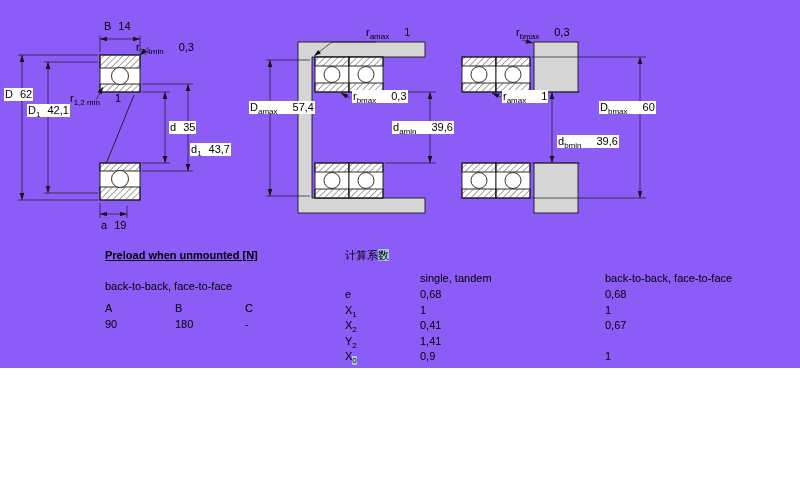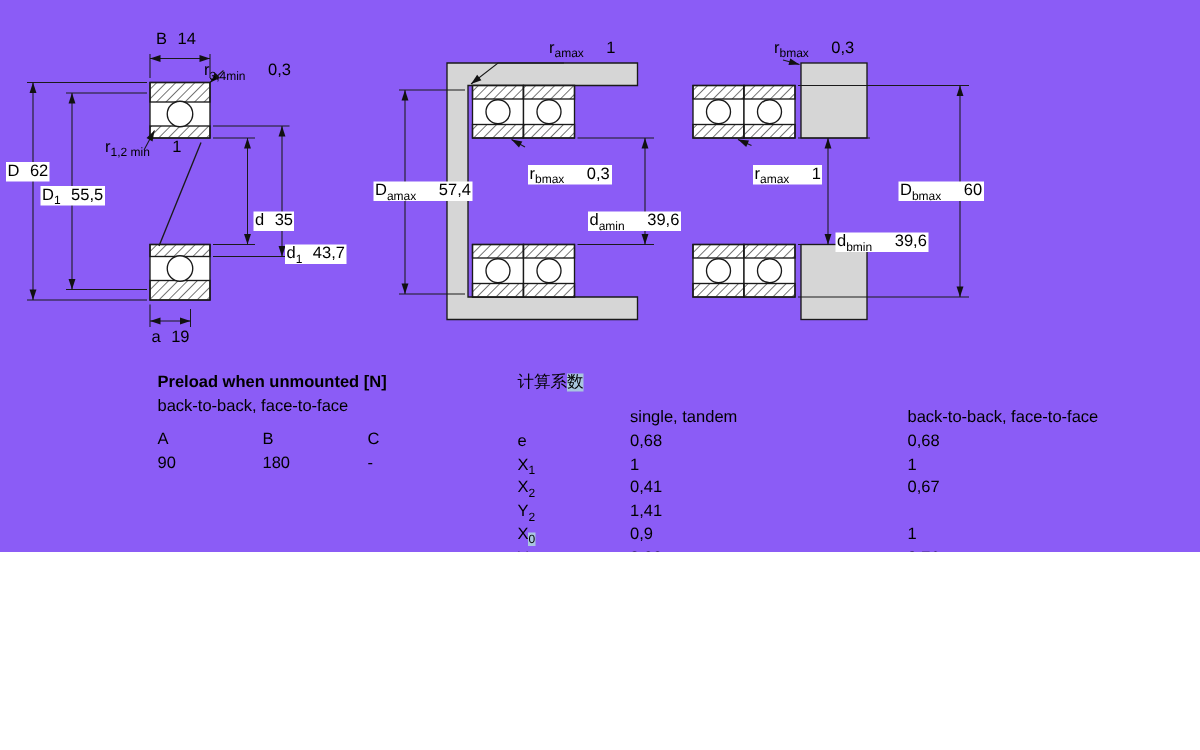--- a/index.html
+++ b/index.html
@@ -3,27 +3,27 @@
 <meta charset="utf-8">
 <style>
   * { margin:0; padding:0; box-sizing:border-box; }
   html,body { width:800px; height:500px; background:#fff; }
   body { font-family:"Liberation Sans", sans-serif; color:#000; position:relative; }
   .page { position:absolute; left:0; top:0; width:800px; height:368px; background:#8b5cf6; overflow:hidden; }
   svg.art { position:absolute; left:0; top:0; }
   .part { stroke:#1a1a1a; stroke-width:0.9; }
   .dim  { stroke:#1a1a1a; stroke-width:0.7; fill:none; }
   .lbl { position:absolute; font-size:11px; line-height:13px; white-space:nowrap; }
-  .lbl.bg { background:#fff; padding:0 1px;margin-top:20px; }
+  .lbl.bg { background:#fff; padding:0 1px; }
   .lbl sub, .flabel sub { font-size:8px; line-height:1; vertical-align:baseline; position:relative; top:3px; }
   .val  { margin-left:7px; }
   .valw { margin-left:15px; }
   .block { position:absolute; font-size:11px; line-height:13px; }
   .bold { font-weight:bold; }
-  .preload-title { margin-bottom:3px; }
+  .preload-title { margin-bottom:18px;text-decoration:underline; }
   .preload-sub { margin-bottom:9px; }
   .pgrid { display:grid; grid-template-columns:70px 70px auto; row-gap:3px; }
   .fhead { position:absolute; font-size:11px; white-space:nowrap; }
   .frows { position:absolute; font-size:11px; }
   .frow { height:15.6px; display:grid; grid-template-columns:75px 185px auto; align-items:start; }
   .hl { background:#a9c6e0; }
 </style>
 </head>
 <body>
 
@@ -152,21 +152,21 @@
   <div class="lbl" style="left:104px;top:20px">
     <span>B</span><sub></sub><span class="val">14</span>
   </div>
   <div class="lbl" style="left:136px;top:41px">
     <span>r</span><sub>3,4min</sub><span class="valw">0,3</span>
   </div>
   <div class="lbl bg" style="left:4px;top:88px">
     <span>D</span><sub></sub><span class="val">62</span>
   </div>
   <div class="lbl bg" style="left:27px;top:104px">
-    <span>D</span><sub>1</sub><span class="val">55,5</span>
+    <span>D</span><sub>1</sub><span class="val">42,1</span>
   </div>
   <div class="lbl" style="left:70px;top:92px">
     <span>r</span><sub>1,2 min</sub><span class="valw">1</span>
   </div>
   <div class="lbl bg" style="left:169px;top:121px">
     <span>d</span><sub></sub><span class="val">35</span>
   </div>
   <div class="lbl bg" style="left:190px;top:143px">
     <span>d</span><sub>1</sub><span class="val">43,7</span>
   </div>

